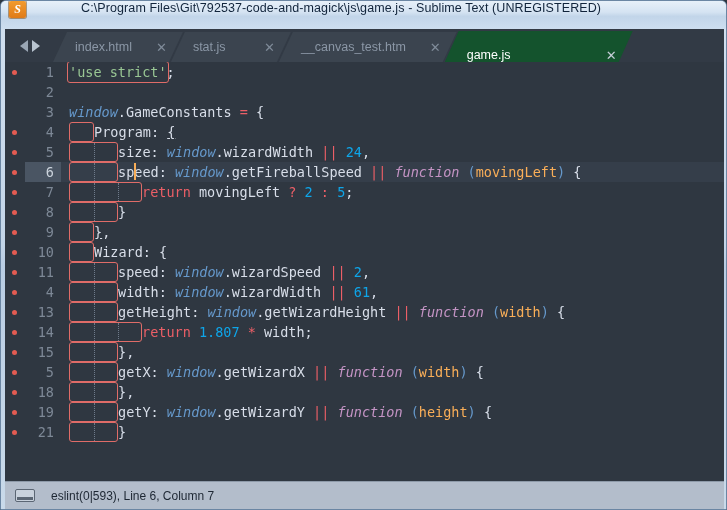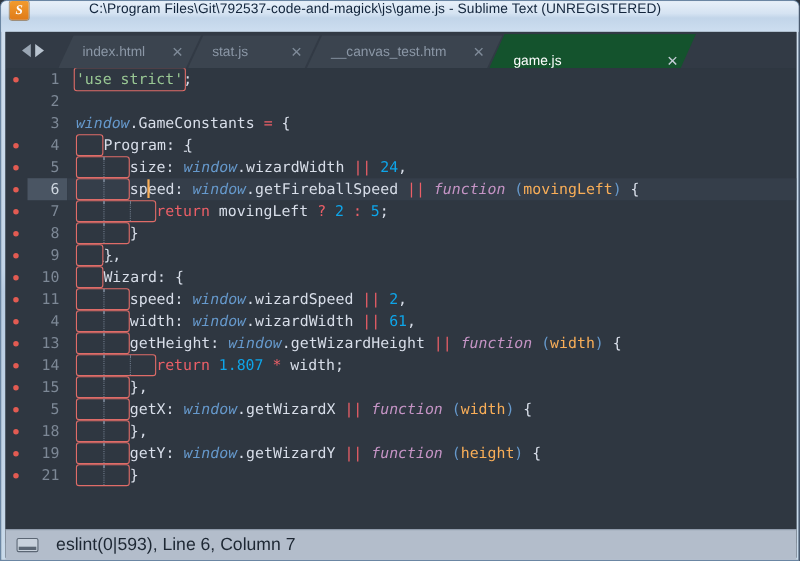--- a/index.html
+++ b/index.html
@@ -252,21 +252,21 @@
   }
   #console-icon::after {
     content: "";
     position: absolute;
     left: 1px; right: 1px; bottom: 1px;
     height: 3px;
     background: #5b6674;
   }
   #status-text {
     margin-left: 16px;
-    font-size: 16px;
+    font-size: 12px;
     color: #1d2733;
     white-space: nowrap;
   }
 </style>
 </head>
 <body>
 
 <div id="window">
 
   <div id="titlebar">

